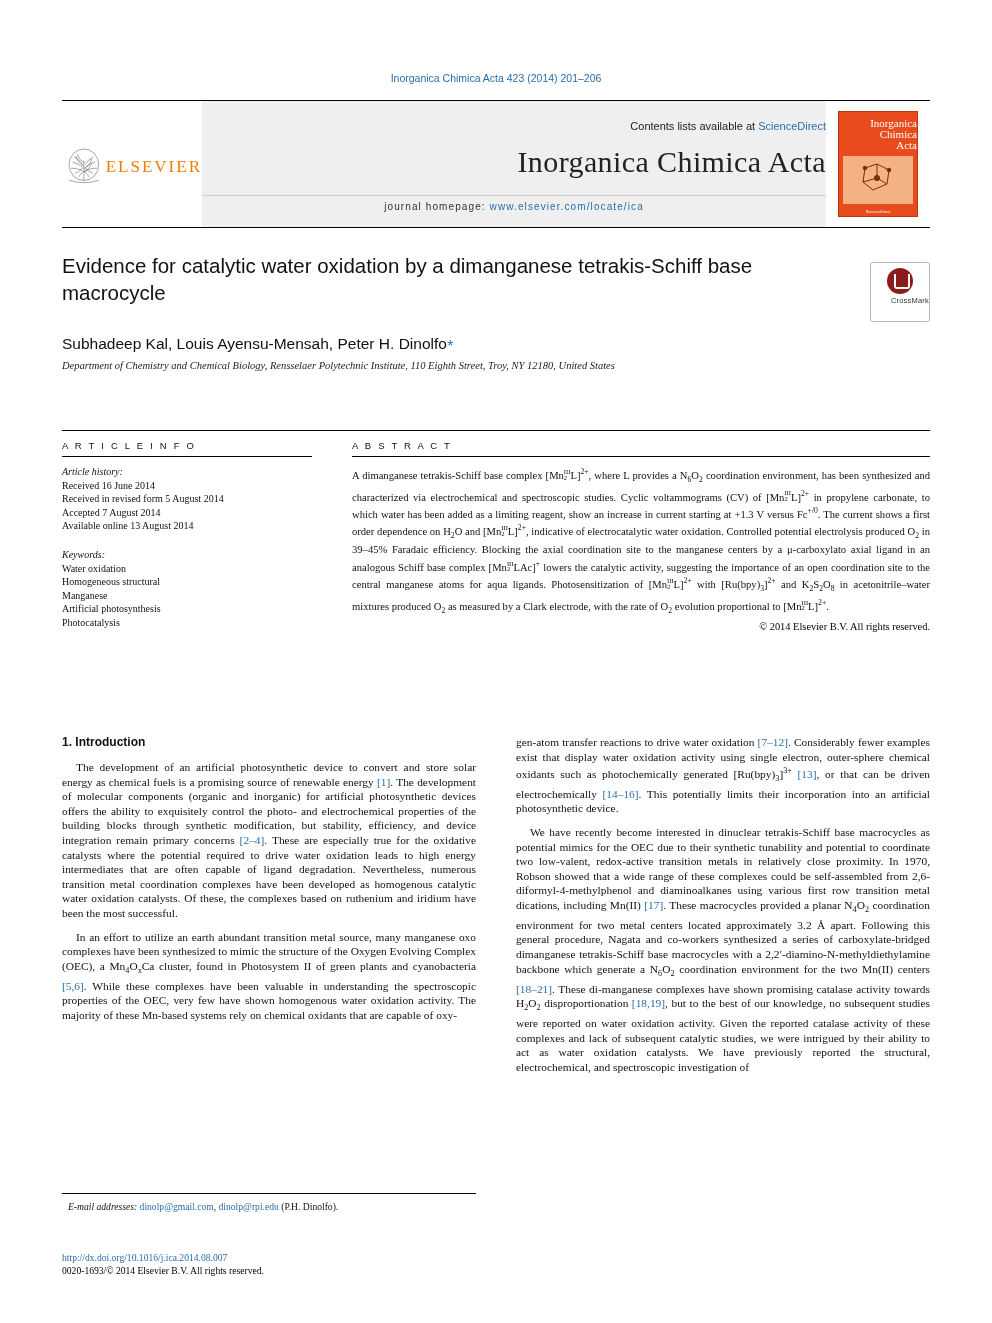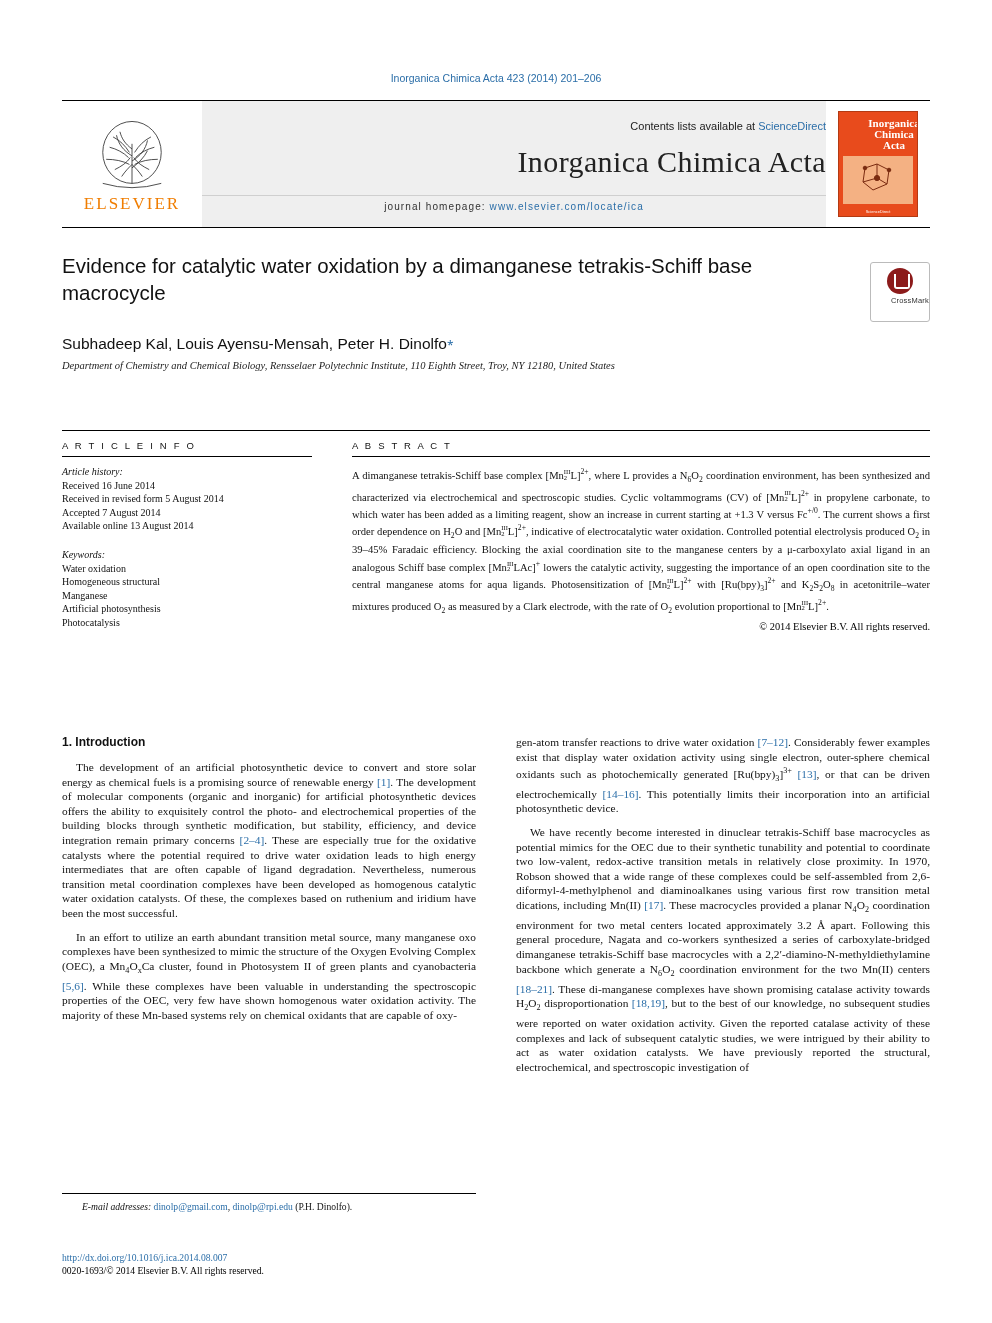--- a/index.html
+++ b/index.html
@@ -27,21 +27,21 @@
   .masthead{
     position:absolute;top:100px;left:62px;width:868px;height:128px;
     border-top:1px solid #000;border-bottom:1px solid #000;
     box-sizing:border-box;
   }
   .masthead-inner{
     display:flex;height:100%;align-items:stretch;
   }
   .elsevier-logo{
     width:140px;flex:0 0 140px;
-    display:flex;flex-direction:column;align-items:center;justify-content:center;
+    display:flex;flex-direction:row;align-items:center;justify-content:center;
     padding-top:4px;box-sizing:border-box;
   }
   .elsevier-tree{
     width:86px;height:74px;
   }
   .elsevier-word{
     font-family:"Liberation Serif", serif;
     font-size:17px;letter-spacing:2px;color:#f07d00;
     margin-top:2px;
   }
@@ -71,23 +71,23 @@
   .cover{
     width:104px;flex:0 0 104px;
     display:flex;align-items:center;justify-content:center;
   }
   .cover-img{
     width:78px;height:104px;background:#e84b1c;
     border:1px solid #b33a13;
     position:relative;overflow:hidden;
   }
   .cover-img .cov-title{
-    position:absolute;top:6px;left:16px;width:100%;
-    text-align:center;color:#fff;font-size:11px;line-height:11px;
-    font-family:"Liberation Serif", serif;font-weight:bold;
+    position:absolute;top:6px;left:0;width:100%;
+    text-align:right;color:#fff;font-size:11px;line-height:11px;
+    font-family:"Liberation Serif", serif;font-weight:normal;
   }
   .cover-img .cov-band{
     position:absolute;top:44px;left:4px;width:70px;height:48px;
     background:#f4b183;
   }
   .cover-img .cov-mol{
     position:absolute;top:48px;left:12px;width:54px;height:40px;
   }
   .cover-img .cov-foot{
     position:absolute;bottom:2px;left:0;width:100%;text-align:center;
@@ -188,21 +188,21 @@
   
   .footnote{
     position:absolute;left:62px;top:1193px;width:414px;
     border-top:1px solid #000;padding-top:6px;
   }
   .fn-line{
     font-family:"Liberation Serif", serif;
     font-size:9.6px;line-height:13px;color:#111;
   }
   .fn-line .star{font-size:10px;}
-  .fn-email{margin-left:20px;font-style:italic;}
+  .fn-email{margin-left:6px;font-style:italic;}
   .doi-block{
     position:absolute;left:62px;top:1252px;width:430px;
     font-family:"Liberation Serif", serif;font-size:9.6px;line-height:12.6px;
   }
   .doi-block .doi{color:#2b6ea8;}
 </style>
 </head>
 <body>
 
 <div class="page">

